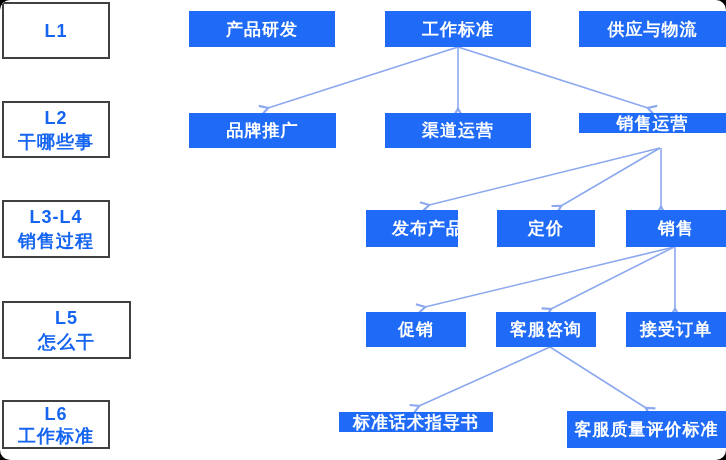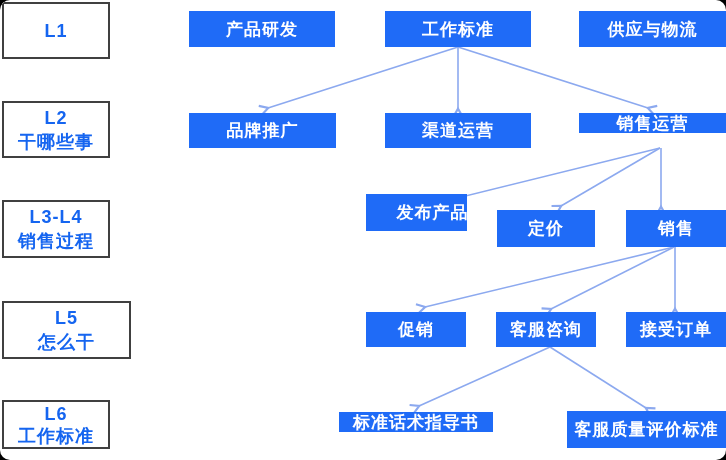--- a/index.html
+++ b/index.html
@@ -105,21 +105,21 @@
   </div>
 
   <div class="node" style="left:189px; top:11px; width:146px; height:36px;">产品研发</div>
   <div class="node" style="left:385px; top:11px; width:146px; height:36px;">工作标准</div>
   <div class="node" style="left:579px; top:11px; width:147px; height:36px;">供应与物流</div>
 
   <div class="node" style="left:189px; top:113px; width:147px; height:35px;">品牌推广</div>
   <div class="node" style="left:385px; top:113px; width:146px; height:35px;">渠道运营</div>
   <div class="node" style="left:579px; top:113px; width:147px; height:20px;">销售运营</div>
 
-  <div class="node" style="left:366px; top:194px; width:101px;  height:37px;padding-left:32px;">发布产品</div>
+  <div class="node" style="left:366px; top:210px; width:92px;  height:37px;padding-left:32px;">发布产品</div>
   <div class="node" style="left:497px; top:210px; width:98px;  height:37px;">定价</div>
   <div class="node" style="left:626px; top:210px; width:100px; height:37px;">销售</div>
 
   <div class="node" style="left:366px; top:312px; width:100px; height:35px;">促销</div>
   <div class="node" style="left:496px; top:312px; width:100px; height:35px;">客服咨询</div>
   <div class="node" style="left:626px; top:312px; width:100px; height:35px;">接受订单</div>
 
   <div class="node" style="left:339px; top:412px; width:154px; height:20px;">标准话术指导书</div>
   <div class="node" style="left:567px; top:411px; width:159px; height:37px;">客服质量评价标准</div>
 

